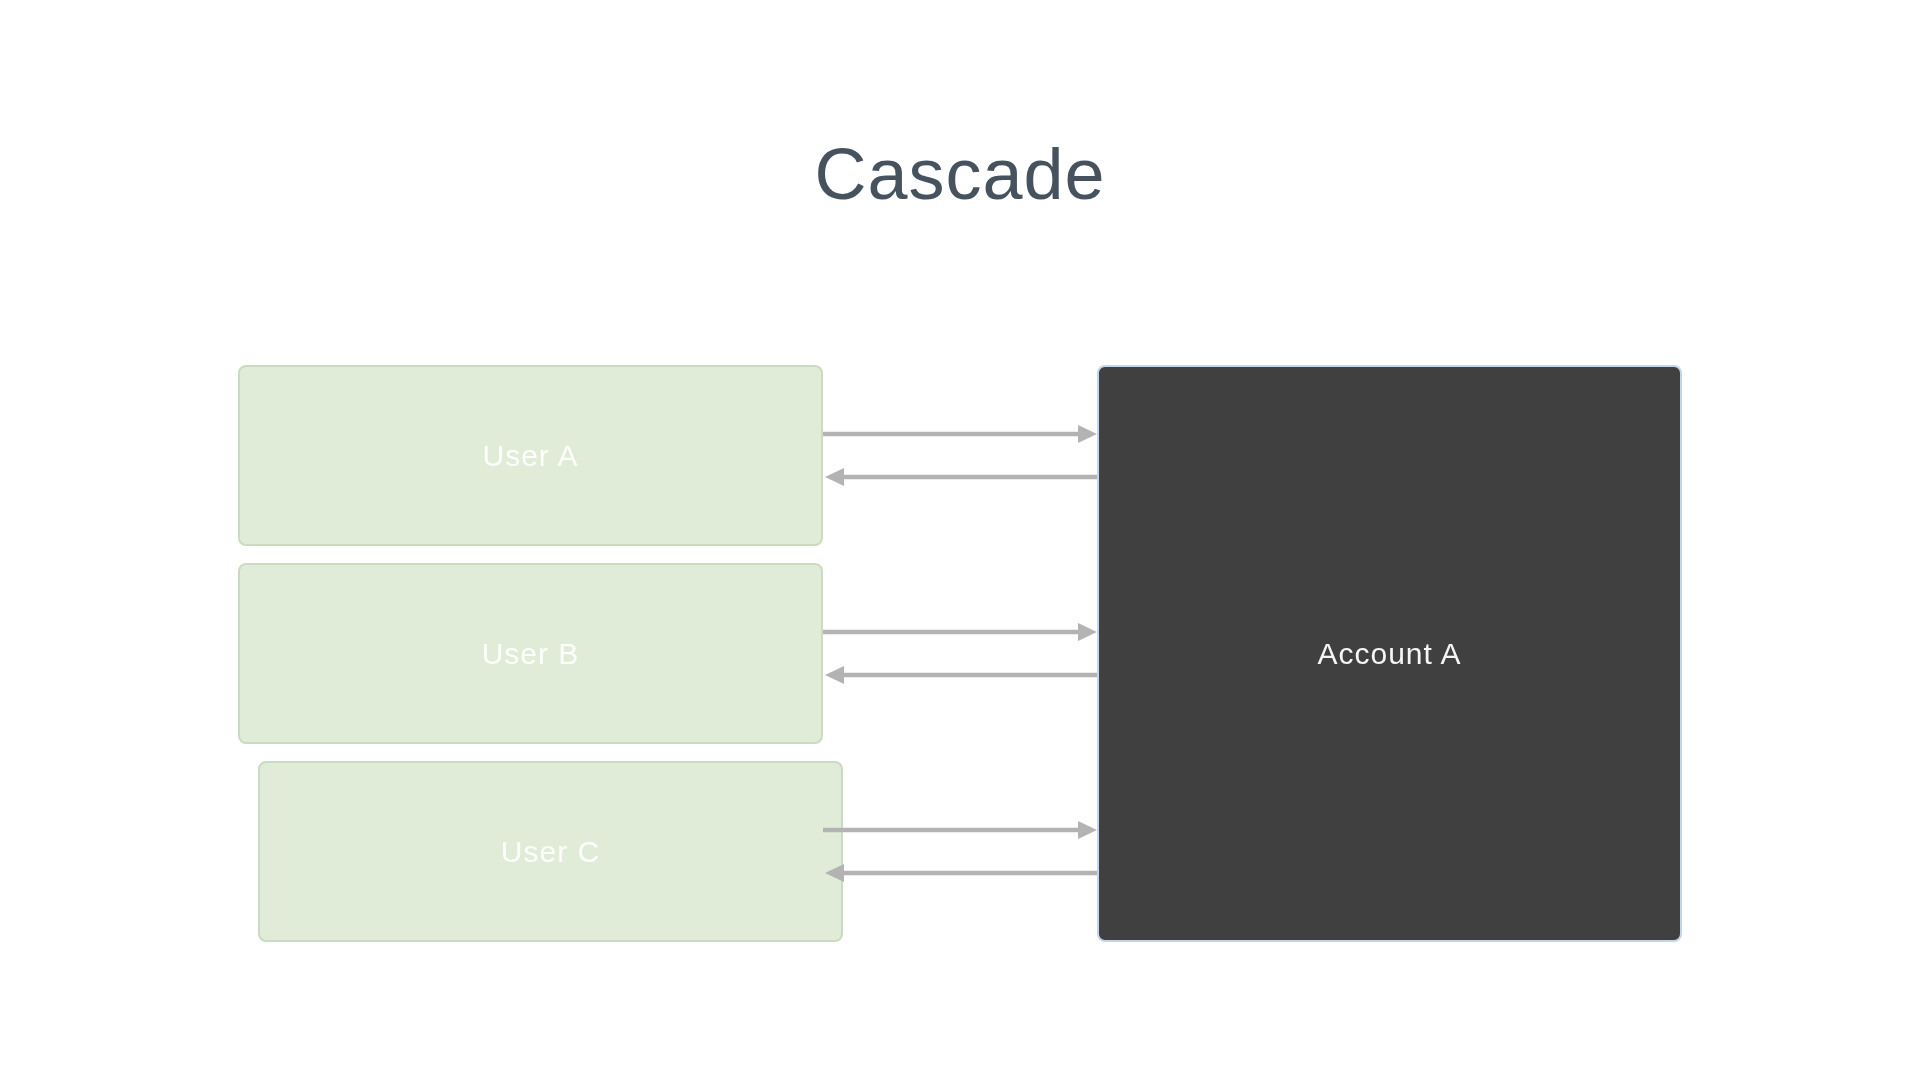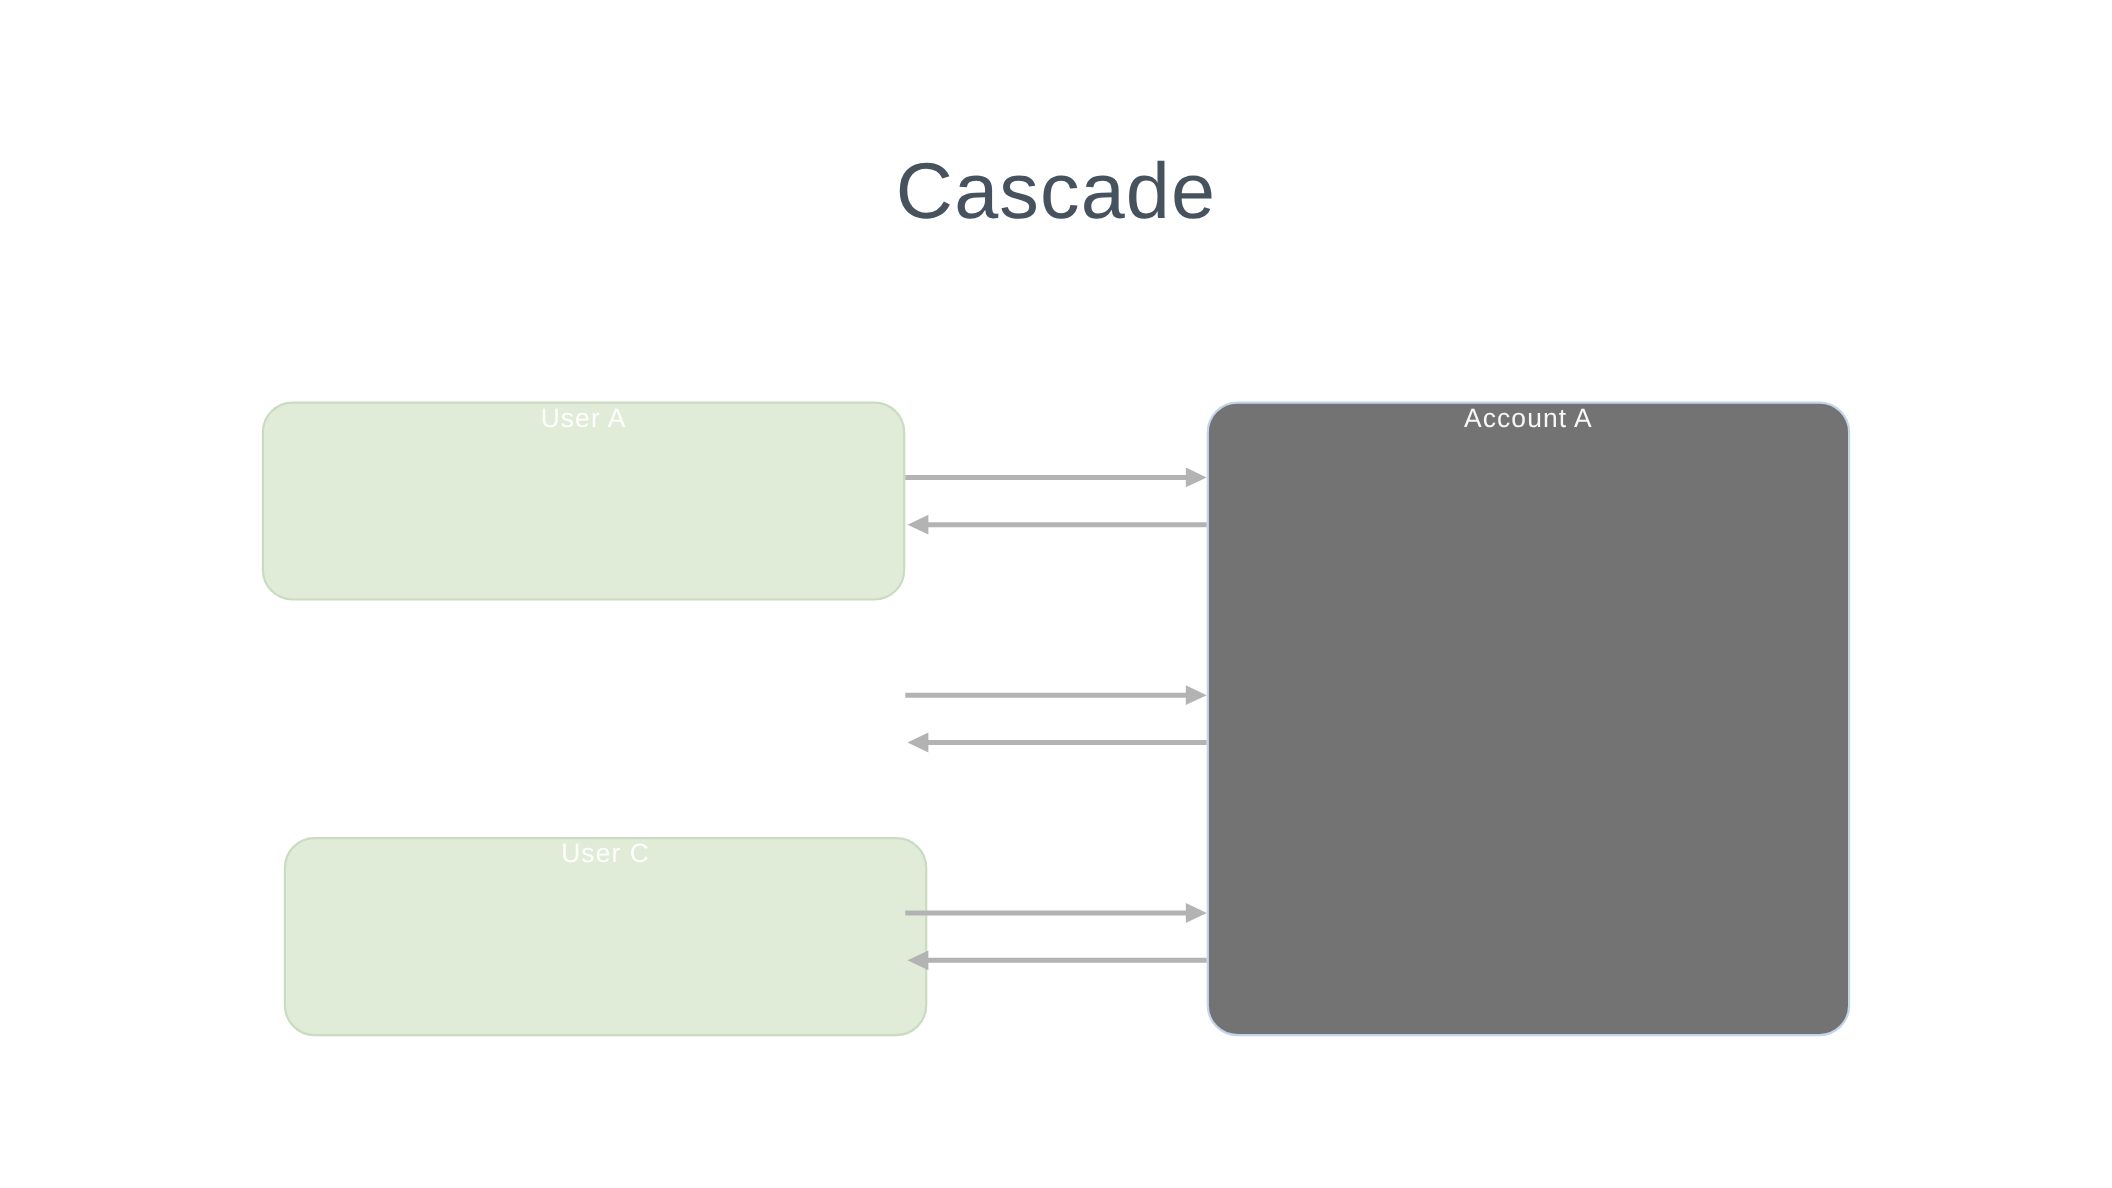--- a/index.html
+++ b/index.html
@@ -23,45 +23,46 @@
     width: 1920px;
     text-align: center;
     font-size: 72px;
     font-weight: 300;
     letter-spacing: 1px;
     color: #46525e;
     line-height: 1.0;
   }
   .node {
     position: absolute;
-    border-radius: 28px;
+    border-radius: 8px;
     border: 2px solid;
     display: flex;
+    align-items: center;
     justify-content: center;
-    font-size: 24px;
+    font-size: 30px;
     font-weight: 300;
     letter-spacing: 1px;
     color: rgba(255,255,255,0.95);
   }
   .user-node {
     left: 238px;
     width: 585px;
     height: 181px;
     background: #e0ecd8;
     border-color: #c9dcc1;
   }
   .user-node.a { top: 365px; }
   .user-node.b { top: 563px; }
   .user-node.c { top: 761px; margin-left: 20px; }
   .account-node {
     left: 1097px;
     top: 365px;
     width: 585px;
     height: 577px;
-    background: #737373;
+    background: #404040;
     border-color: #c3d4ed;
   }
   .arrows {
     position: absolute;
     top: 0;
     left: 0;
     width: 1920px;
     height: 1080px;
     pointer-events: none;
   }
@@ -78,20 +79,23 @@
 <body>
 
 <div class="canvas">
 
   <div class="title">Cascade</div>
 
   <div class="node user-node a">
     <span>User A</span>
   </div>
 
+  <div class="node user-node b">
+    <span>User B</span>
+  </div>
 
   <div class="node user-node c">
     <span>User C</span>
   </div>
 
   <div class="node account-node">
     <span>Account A</span>
   </div>
 
   <svg class="arrows" viewBox="0 0 1920 1080">

